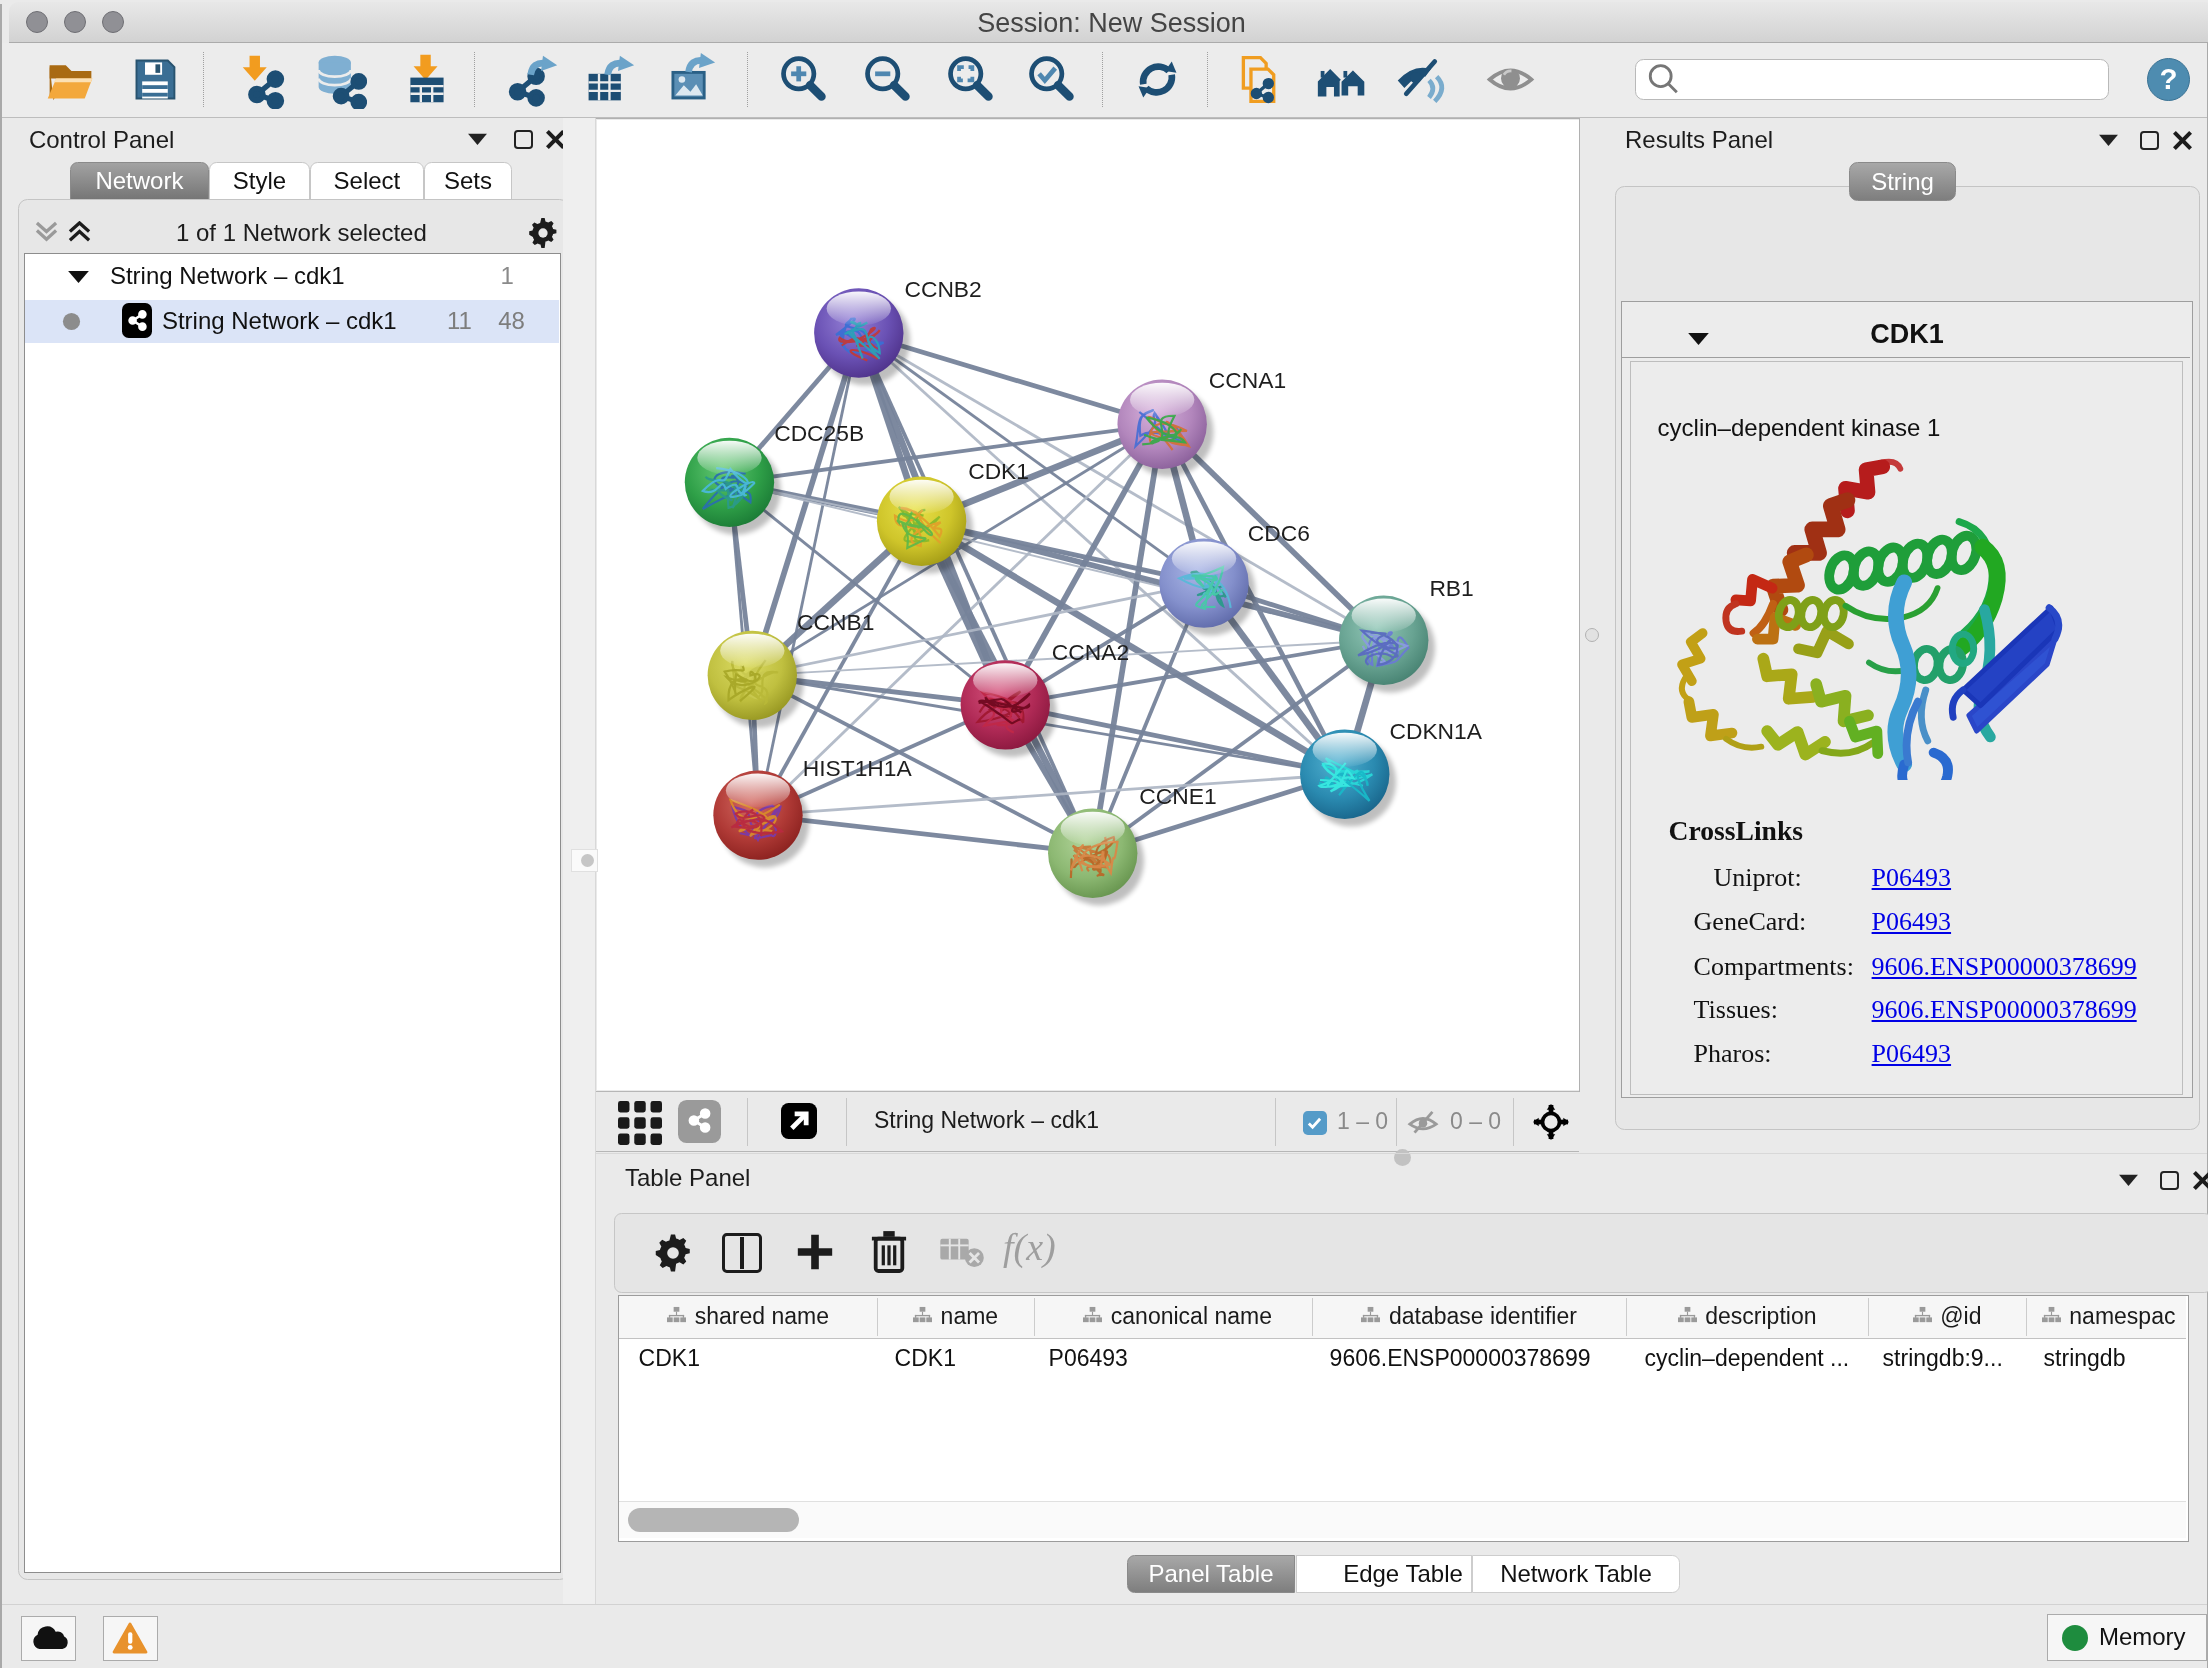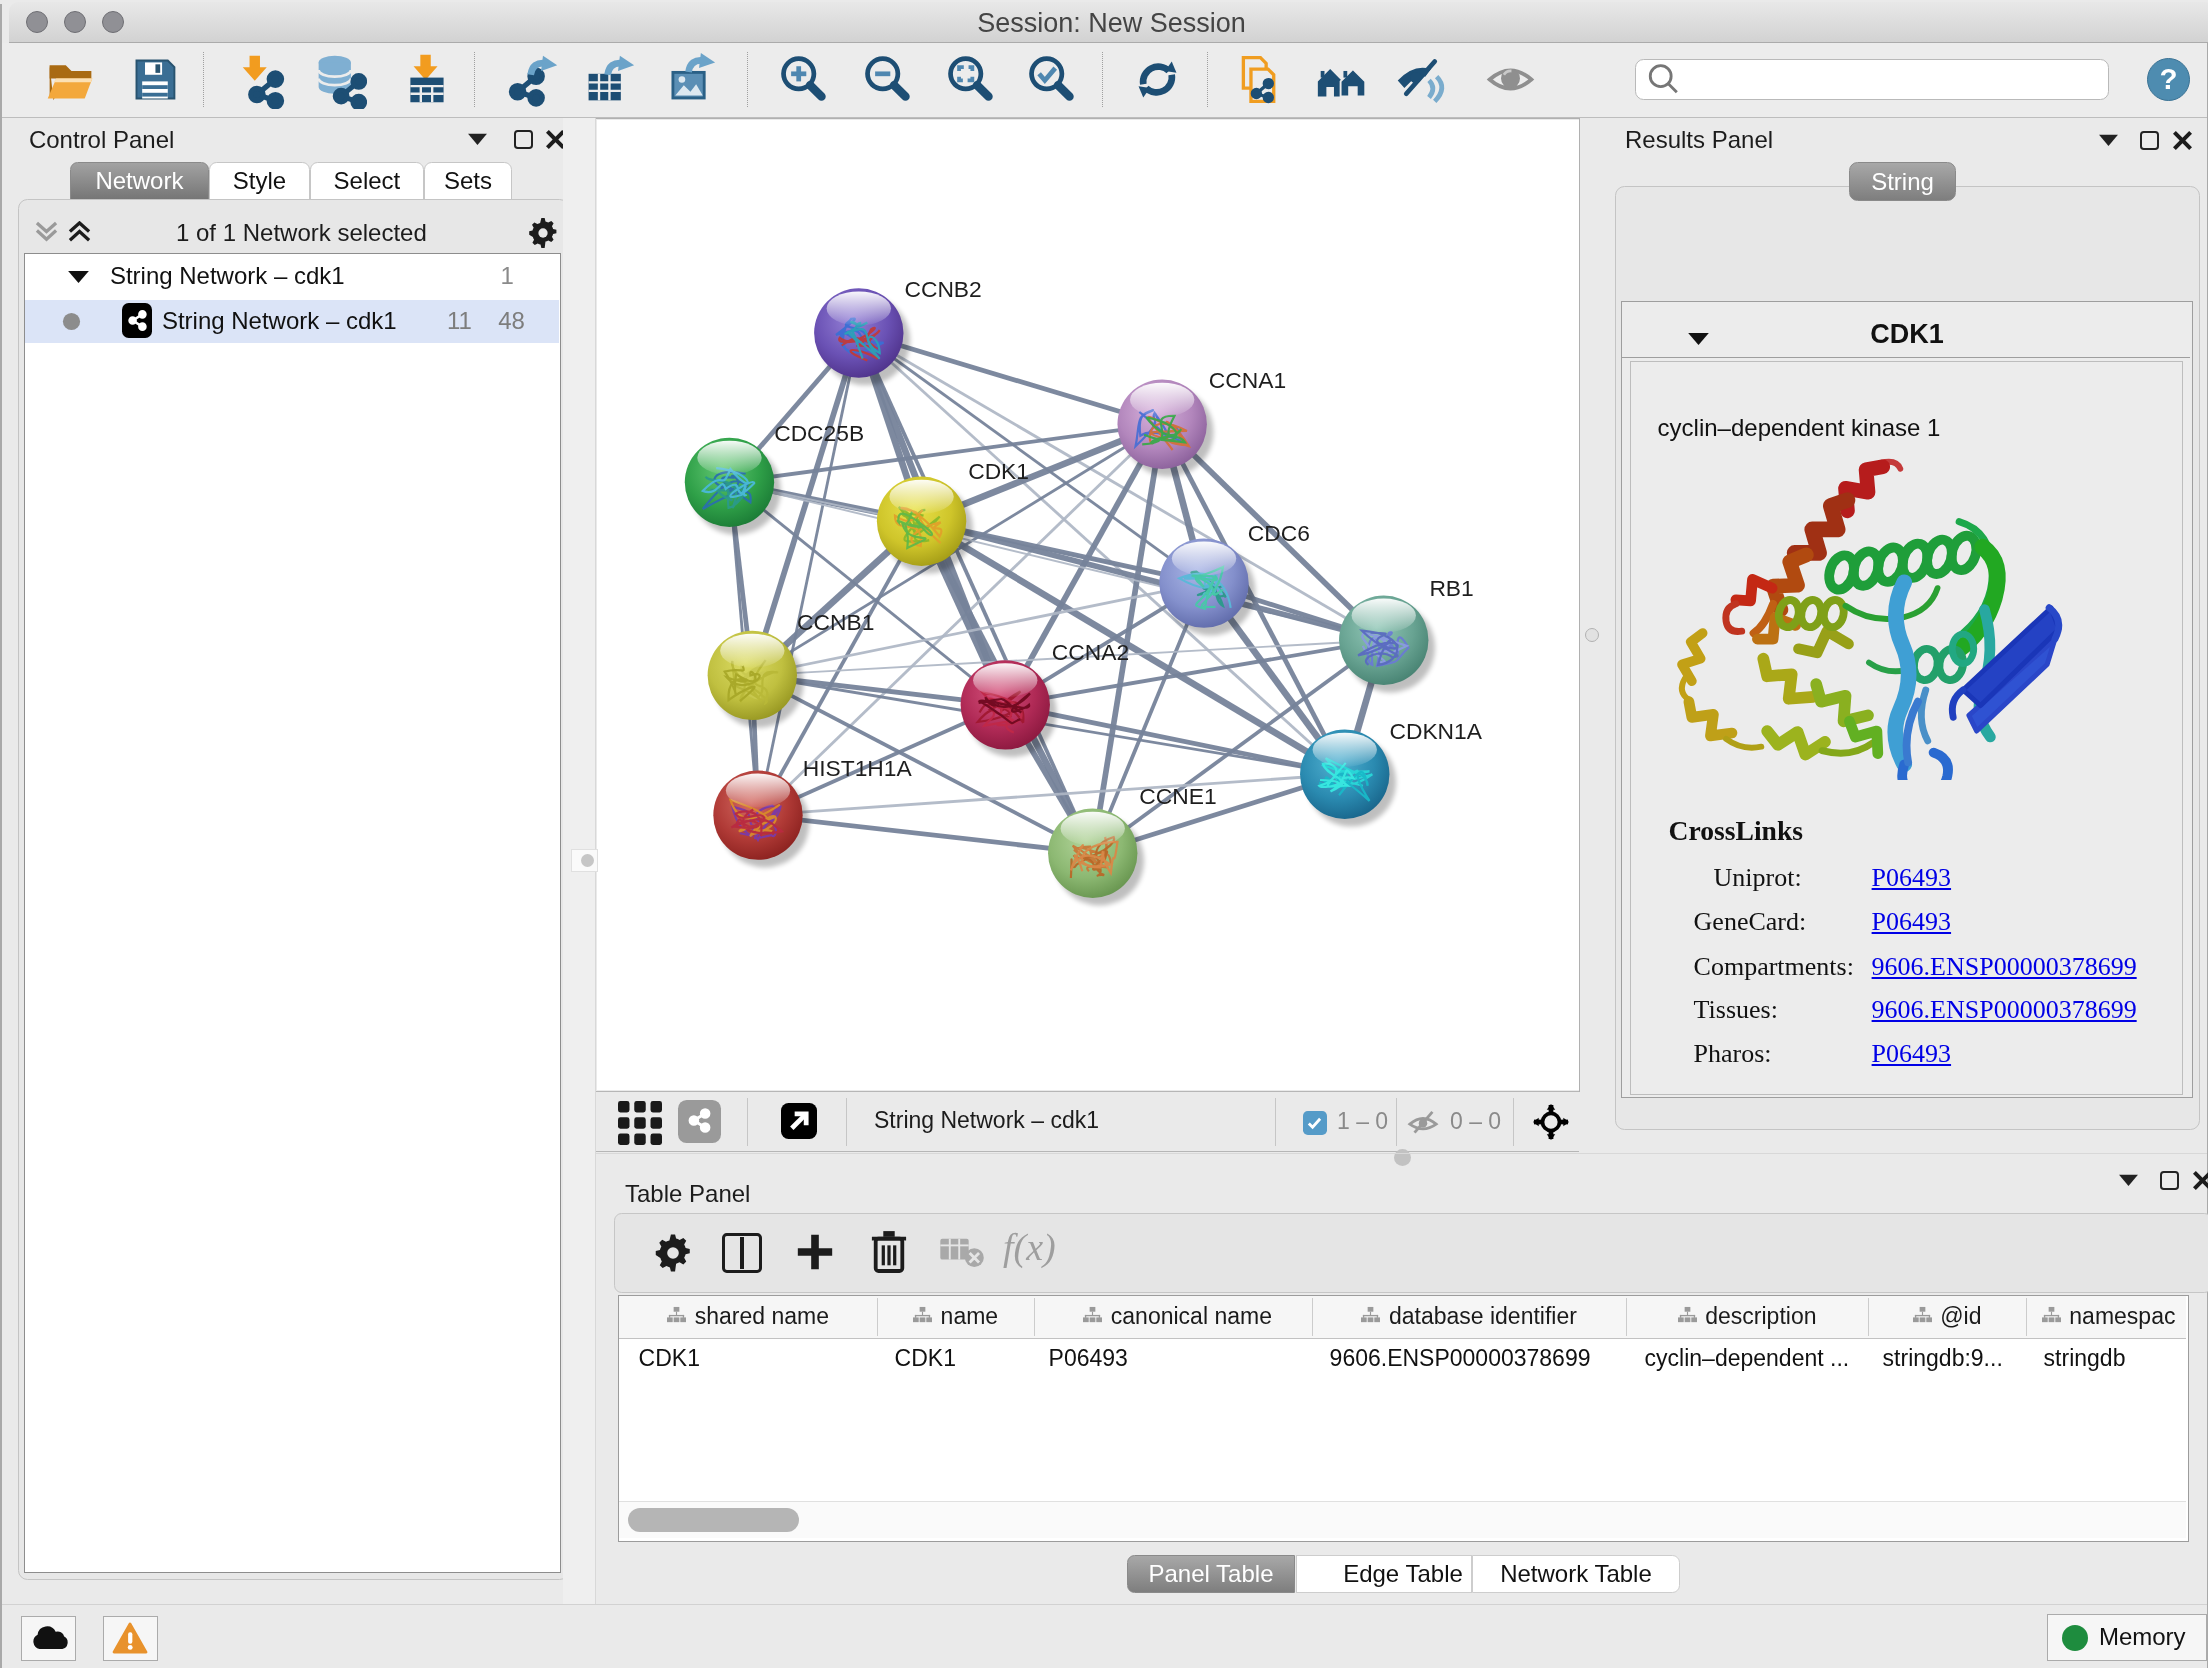--- a/index.html
+++ b/index.html
@@ -578,21 +578,21 @@
         <div style="position:absolute;left:63px;top:590px;font-family:'Liberation Serif',serif;font-size:26px;color:#111;">Compartments:</div>
         <div style="position:absolute;left:241px;top:590px;font-family:'Liberation Serif',serif;font-size:26px;"><a class="lnk">9606.ENSP00000378699</a></div>
         <div style="position:absolute;left:63px;top:633px;font-family:'Liberation Serif',serif;font-size:26px;color:#111;">Tissues:</div>
         <div style="position:absolute;left:241px;top:633px;font-family:'Liberation Serif',serif;font-size:26px;"><a class="lnk">9606.ENSP00000378699</a></div>
         <div style="position:absolute;left:63px;top:677px;font-family:'Liberation Serif',serif;font-size:26px;color:#111;">Pharos:</div>
         <div style="position:absolute;left:241px;top:677px;font-family:'Liberation Serif',serif;font-size:26px;"><a class="lnk">P06493</a></div>
       </div>
     </div>
   </div>
 <div style="position:absolute;left:590px;top:1153px;width:1617px;height:451px;border-top:1.9px solid #d8d8d8;">
-    <div class="phead" style="position:absolute;left:35px;top:9.5px;margin-top:16px;">Table Panel</div>
+    <div class="phead" style="position:absolute;left:35px;top:9.5px;">Table Panel</div>
     <svg style="position:absolute;left:1527px;top:17px;" width="23" height="17" viewBox="0 0 24 18">
       <path d="M2 4 h20 l-10 12 z" fill="#222"></path>
     </svg>
     <div style="position:absolute;left:1570px;top:17px;width:19px;height:19px;border:2.9px solid #222;border-radius:3.8px;box-sizing:border-box;"></div>
     <svg style="position:absolute;left:1603px;top:17px;" width="19" height="19" viewBox="0 0 20 20">
       <path d="M3 0 L10 7 L17 0 L20 3 L13 10 L20 17 L17 20 L10 13 L3 20 L0 17 L7 10 L0 3 z" fill="#1c1c1c"></path>
     </svg>
     <div style="position:absolute;left:24px;top:59px;width:1598px;height:80px;background:#e5e5e5;border:1.9px solid #c6c6c6;border-radius:7.6px;box-sizing:border-box;">
       <svg style="position:absolute;left:38px;top:19px;" width="40" height="40" viewBox="0 0 58 58">
         <path d="M26 2 h6 l1.5 6 a19 19 0 0 1 5 2.1 l5.5-3 4.2 4.2 -3 5.5 a19 19 0 0 1 2.1 5 l6 1.5 v6 l-6 1.5 a19 19 0 0 1 -2.1 5 l3 5.5 -4.2 4.2 -5.5-3 a19 19 0 0 1 -5 2.1 L32 56 h-6 l-1.5-6 a19 19 0 0 1 -5-2.1 l-5.5 3 -4.2-4.2 3-5.5 a19 19 0 0 1 -2.1-5 L4 32 v-6 l6-1.5 a19 19 0 0 1 2.1-5 l-3-5.5 4.2-4.2 5.5 3 a19 19 0 0 1 5-2.1 z" fill="#1c1c1c"></path>

